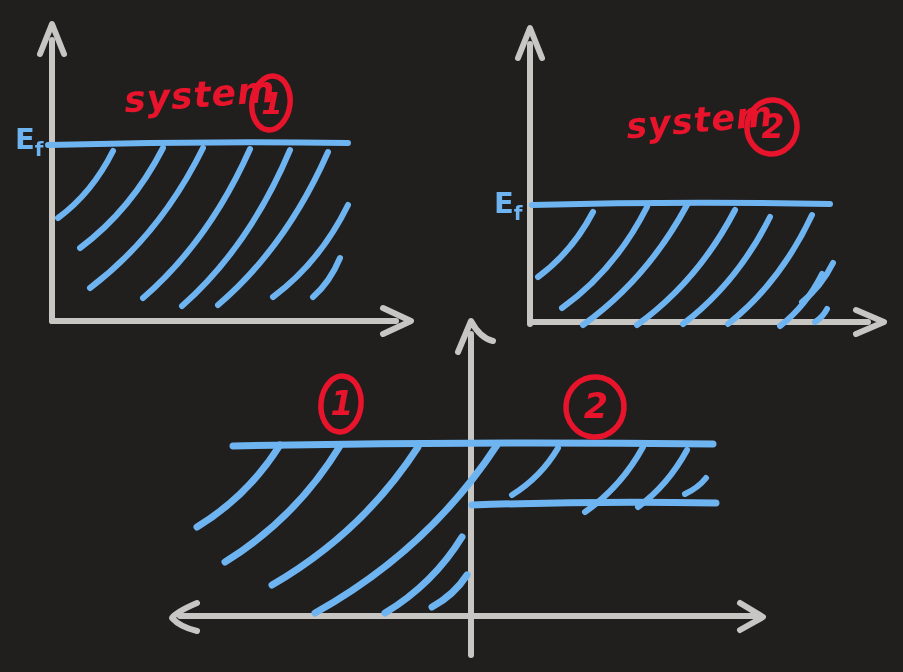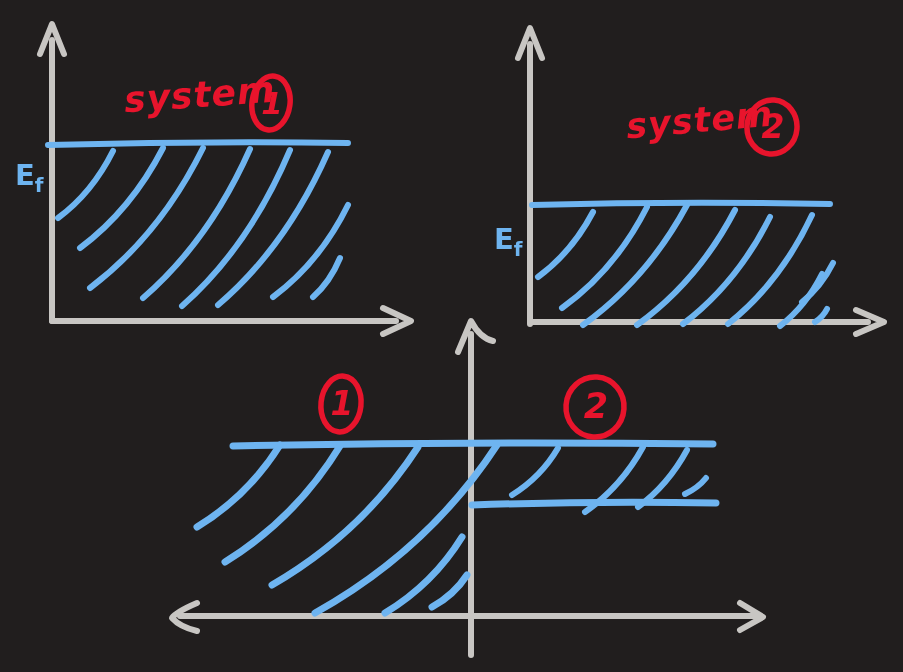--- a/index.html
+++ b/index.html
@@ -22,21 +22,21 @@
   .gray{stroke:var(--axis);}
   .w5{stroke-width:5.5;}
   .w6{stroke-width:6;}
   .w7{stroke-width:7;}
   .label{position:absolute;user-select:none;white-space:nowrap;}
   .hand{font-style:italic;font-weight:bold;letter-spacing:1px;}
   .red-text{color:var(--red);}
   .blue-text{color:var(--blue);}
   .title1{left:124px;top:74px;font-size:36px;transform:rotate(-4deg);}
   .title2{left:626px;top:100px;font-size:35px;transform:rotate(-5deg);}
-  .ef{font-weight:bold;font-size:29px;margin-top:36px;}
+  .ef{font-weight:bold;font-size:29px;}
   .ef sub{font-size:20px;font-weight:bold;}
   .ef1{left:15px;top:122px;}
   .ef2{left:494px;top:186px;}
   .circled-num{font-weight:bold;font-style:italic;transform:translate(-50%,-54%);}
   .num1a{left:272px;top:104px;font-size:31px;}
   .num2a{left:773px;top:128px;font-size:33px;}
   .num1b{left:342px;top:405px;font-size:33px;}
   .num2b{left:596px;top:408px;font-size:35px;}
 </style>
 </head>

